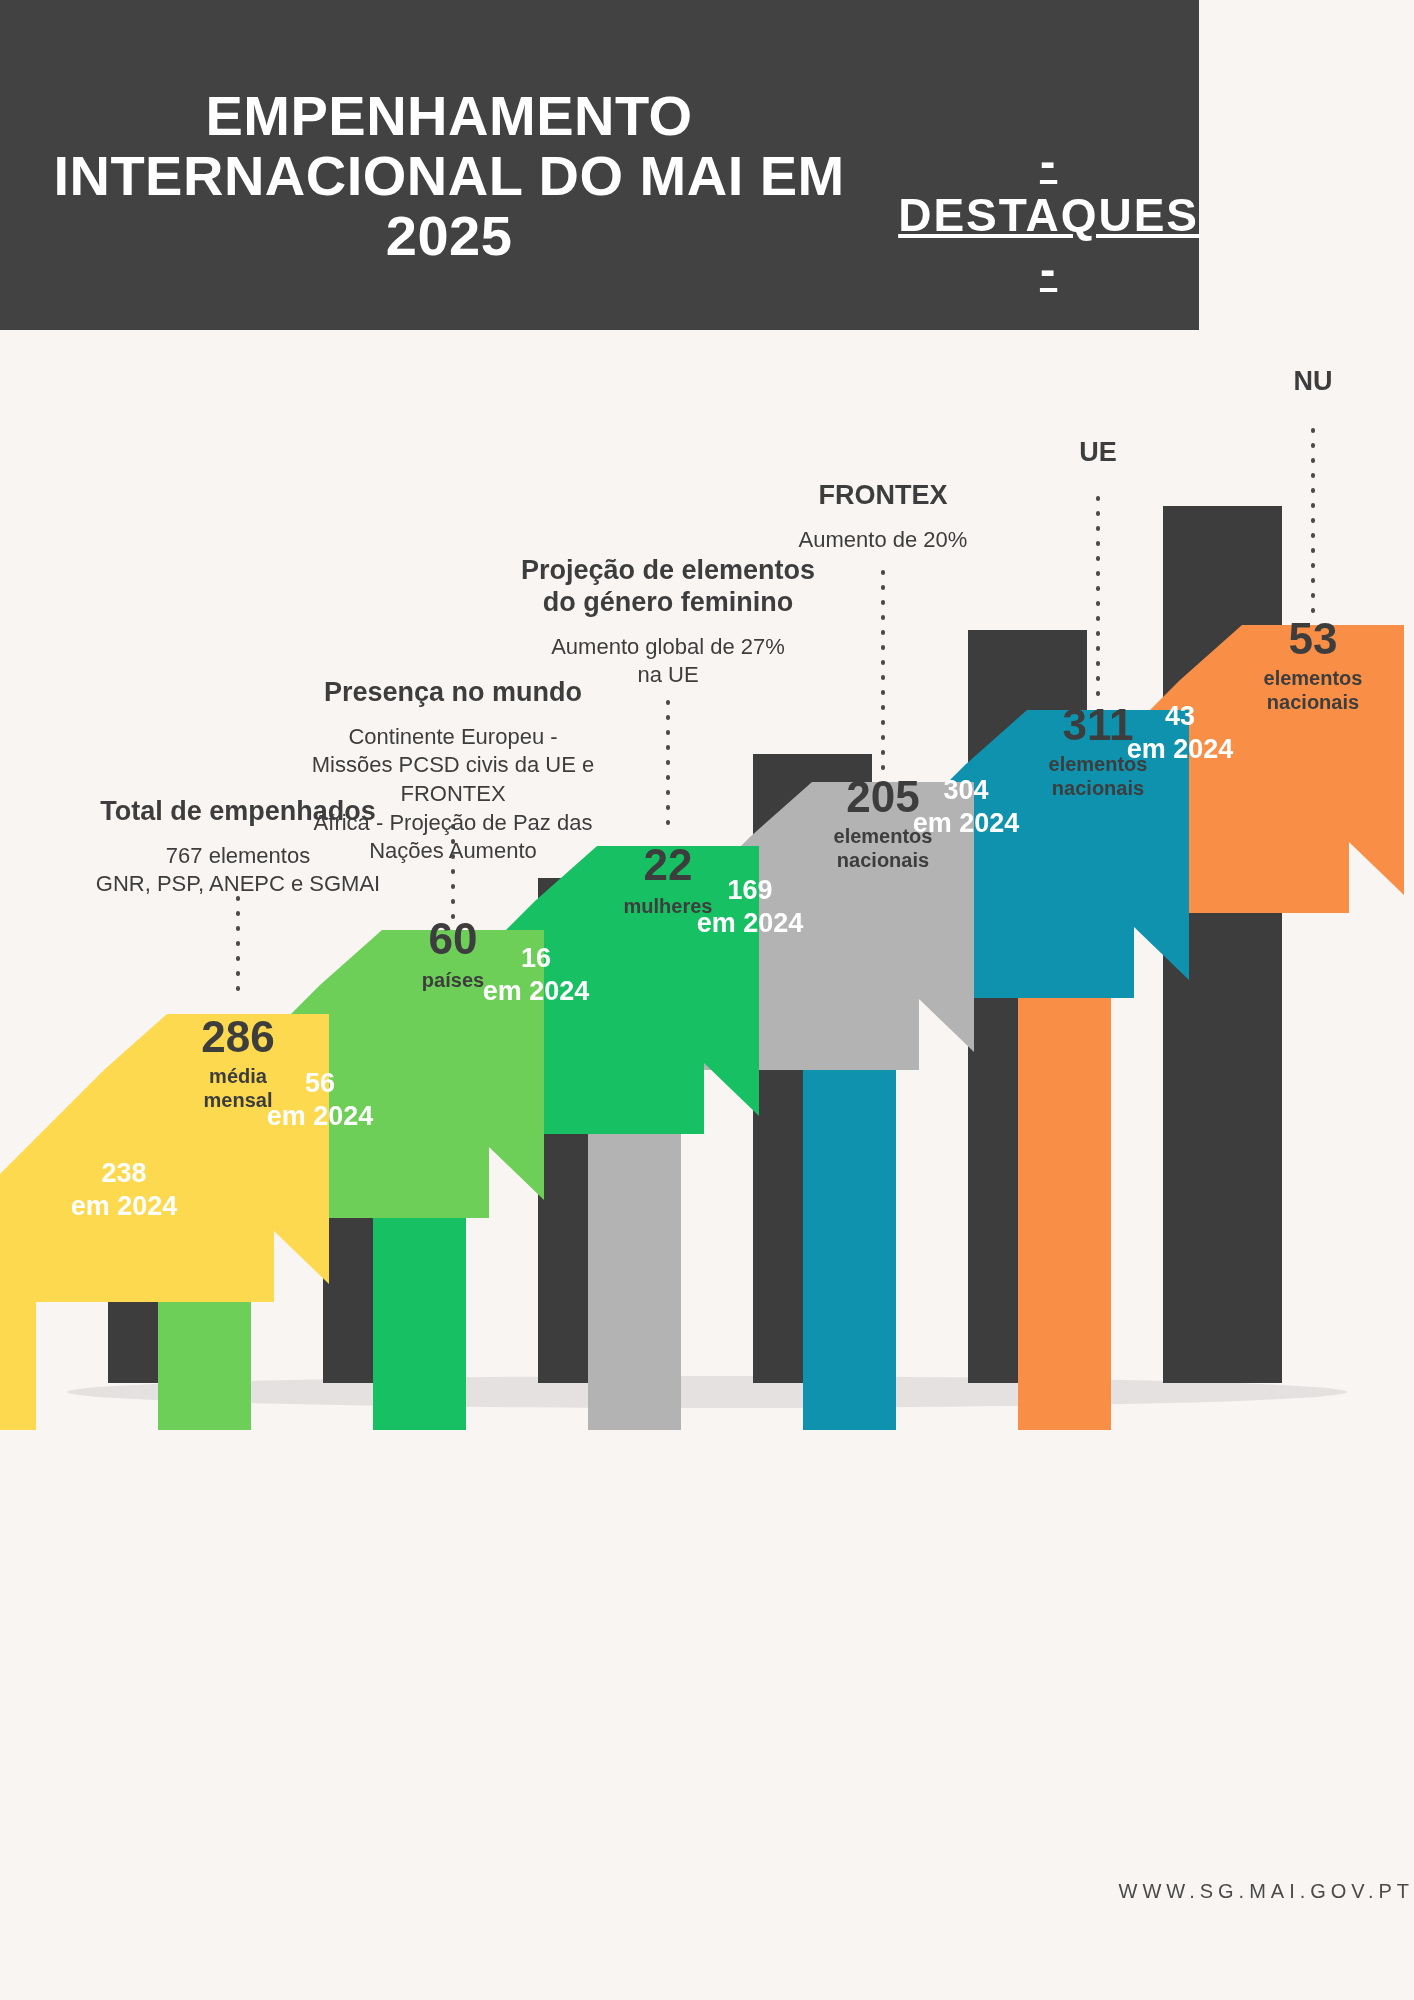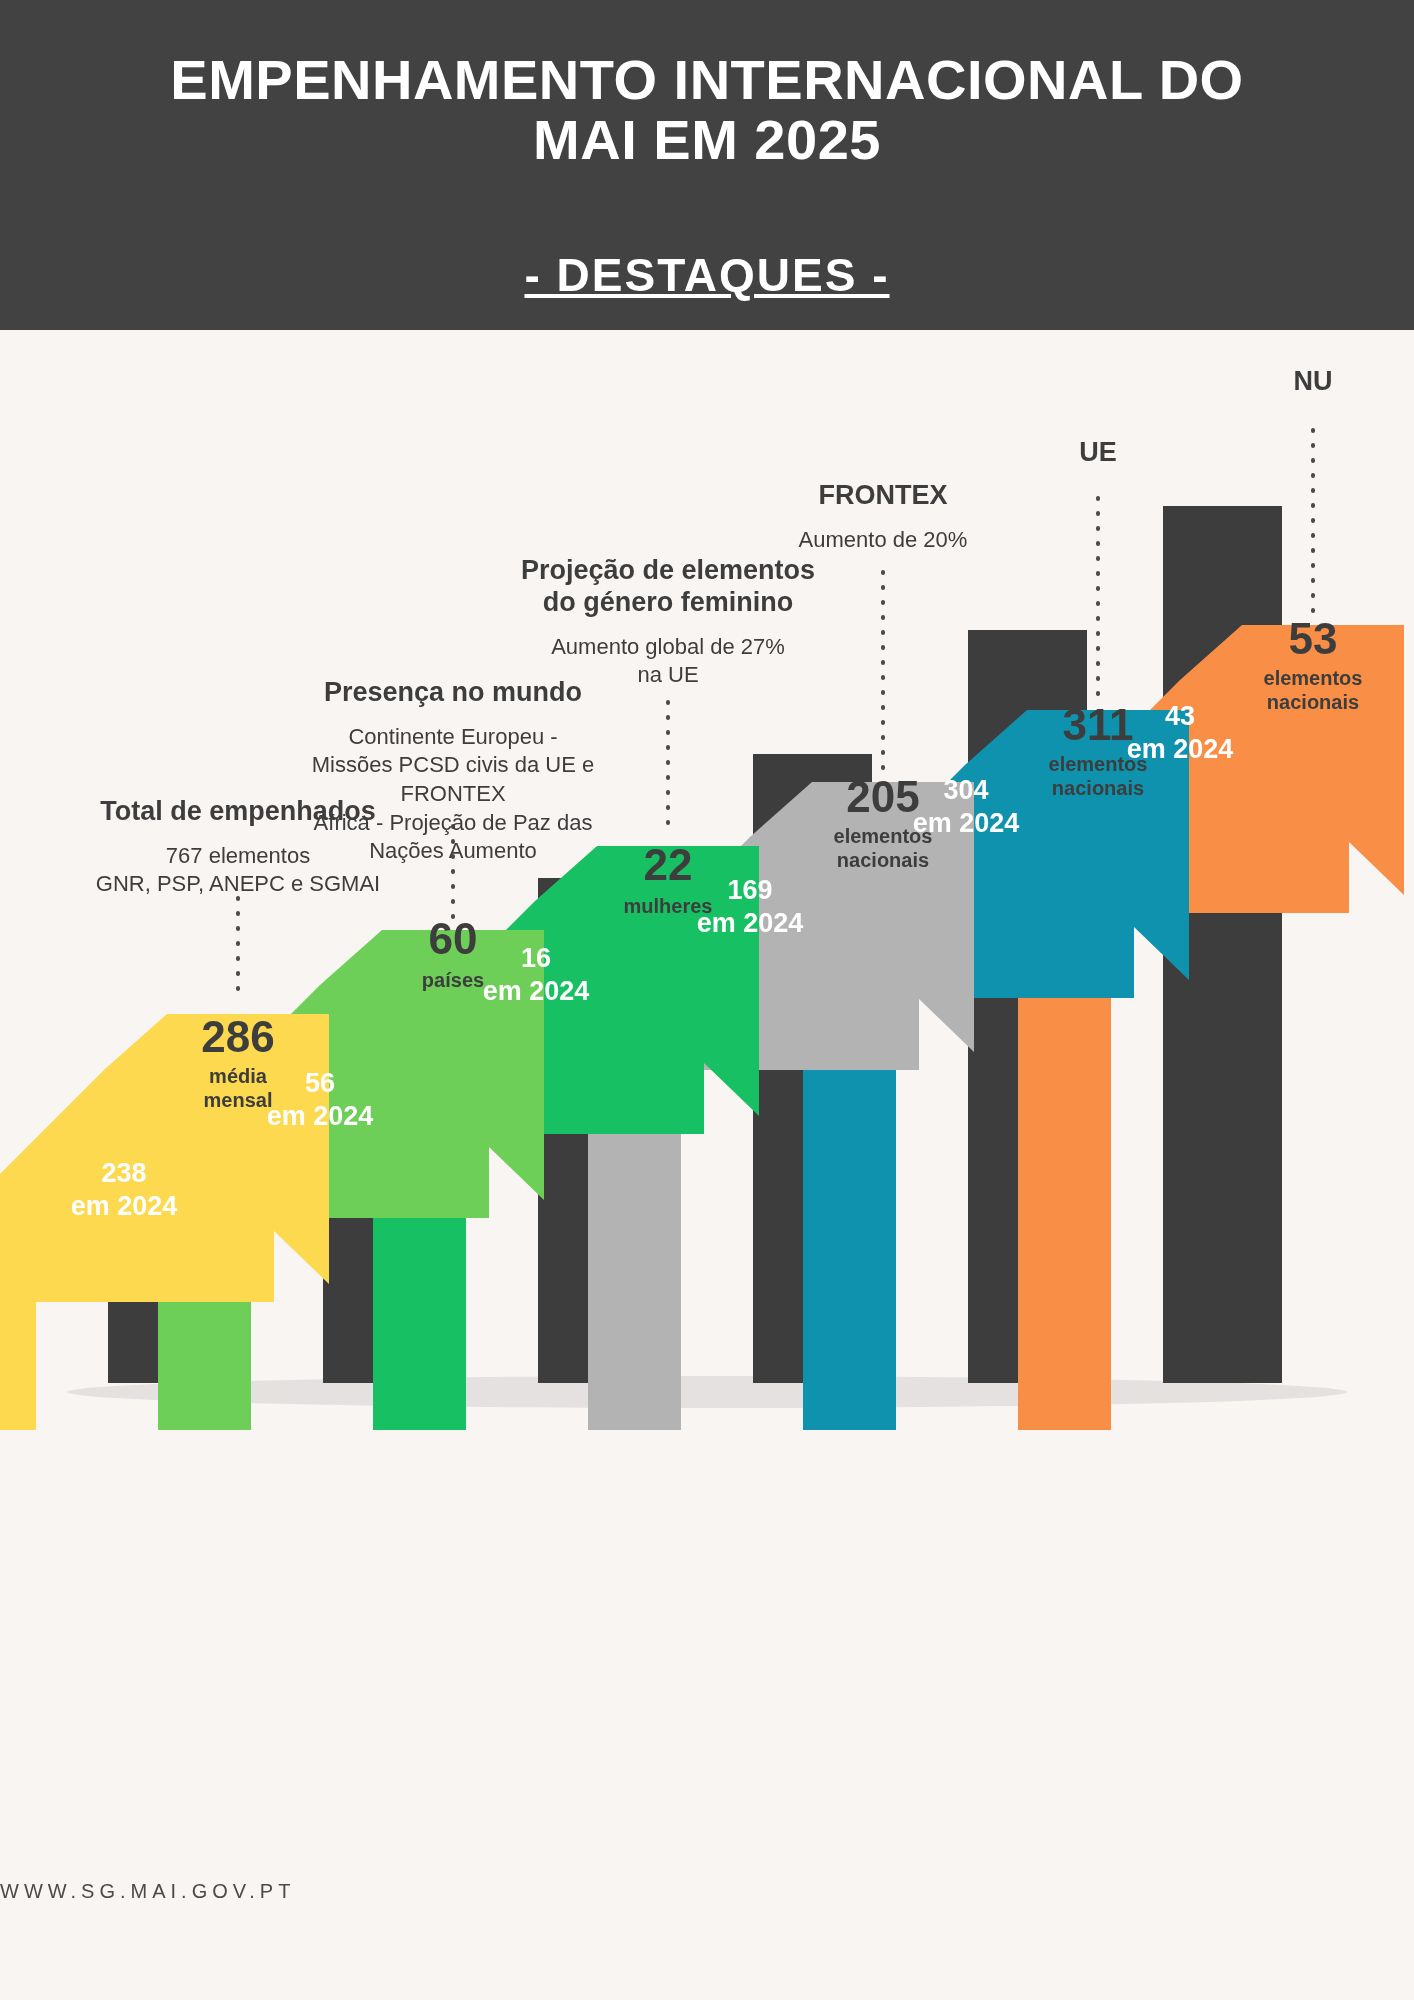--- a/index.html
+++ b/index.html
@@ -4,23 +4,23 @@
 <style>
   html,body{margin:0;padding:0;}
   body{
     width:1414px;height:2000px;
     background:#f9f5f3;
     font-family:"Liberation Sans", sans-serif;
     overflow:hidden;
     position:relative;
   }
   #header{
-    position:absolute;left:0;top:0;width:1414px;height:330px;
+    position:absolute;left:0;top:0;width:1199px;height:330px;
     background:#424242;
-    display:flex;flex-direction:column;align-items:center;justify-content:center;
+    display:flex;flex-direction:row;align-items:center;justify-content:center;
     padding-top:22px;box-sizing:border-box;
   }
   #header .title{
     color:#ffffff;
     font-size:56px;
     font-weight:bold;
     letter-spacing:0.5px;
     line-height:1.07;
     text-align:center;
     text-transform:uppercase;
@@ -37,21 +37,21 @@
     text-decoration:underline;
   }
   #stage{
     position:absolute;left:0;top:330px;width:1414px;height:1670px;
   }
   svg.board{position:absolute;left:0;top:0;width:1414px;height:1670px;display:block;}
   .lbl{position:absolute;text-align:center;color:#3d3d3d;pointer-events:none;}
   .lbl .h{font-size:27px;font-weight:bold;line-height:1.18;}
   .lbl .s{font-size:22px;font-weight:normal;line-height:1.3;margin-top:14px;}
   .footer{
-    position:absolute;left:0;top:1550px;width:1414px;text-align:left;
+    position:absolute;left:0;top:1550px;width:1414px;text-align:right;
     color:#4a4a4a;font-size:20px;letter-spacing:5px;
   }
 </style>
 </head>
 <body>
 
 <div id="header">
   <div class="title">EMPENHAMENTO INTERNACIONAL DO MAI EM 2025</div>
   <div class="subtitle">- DESTAQUES -</div>
 </div>

